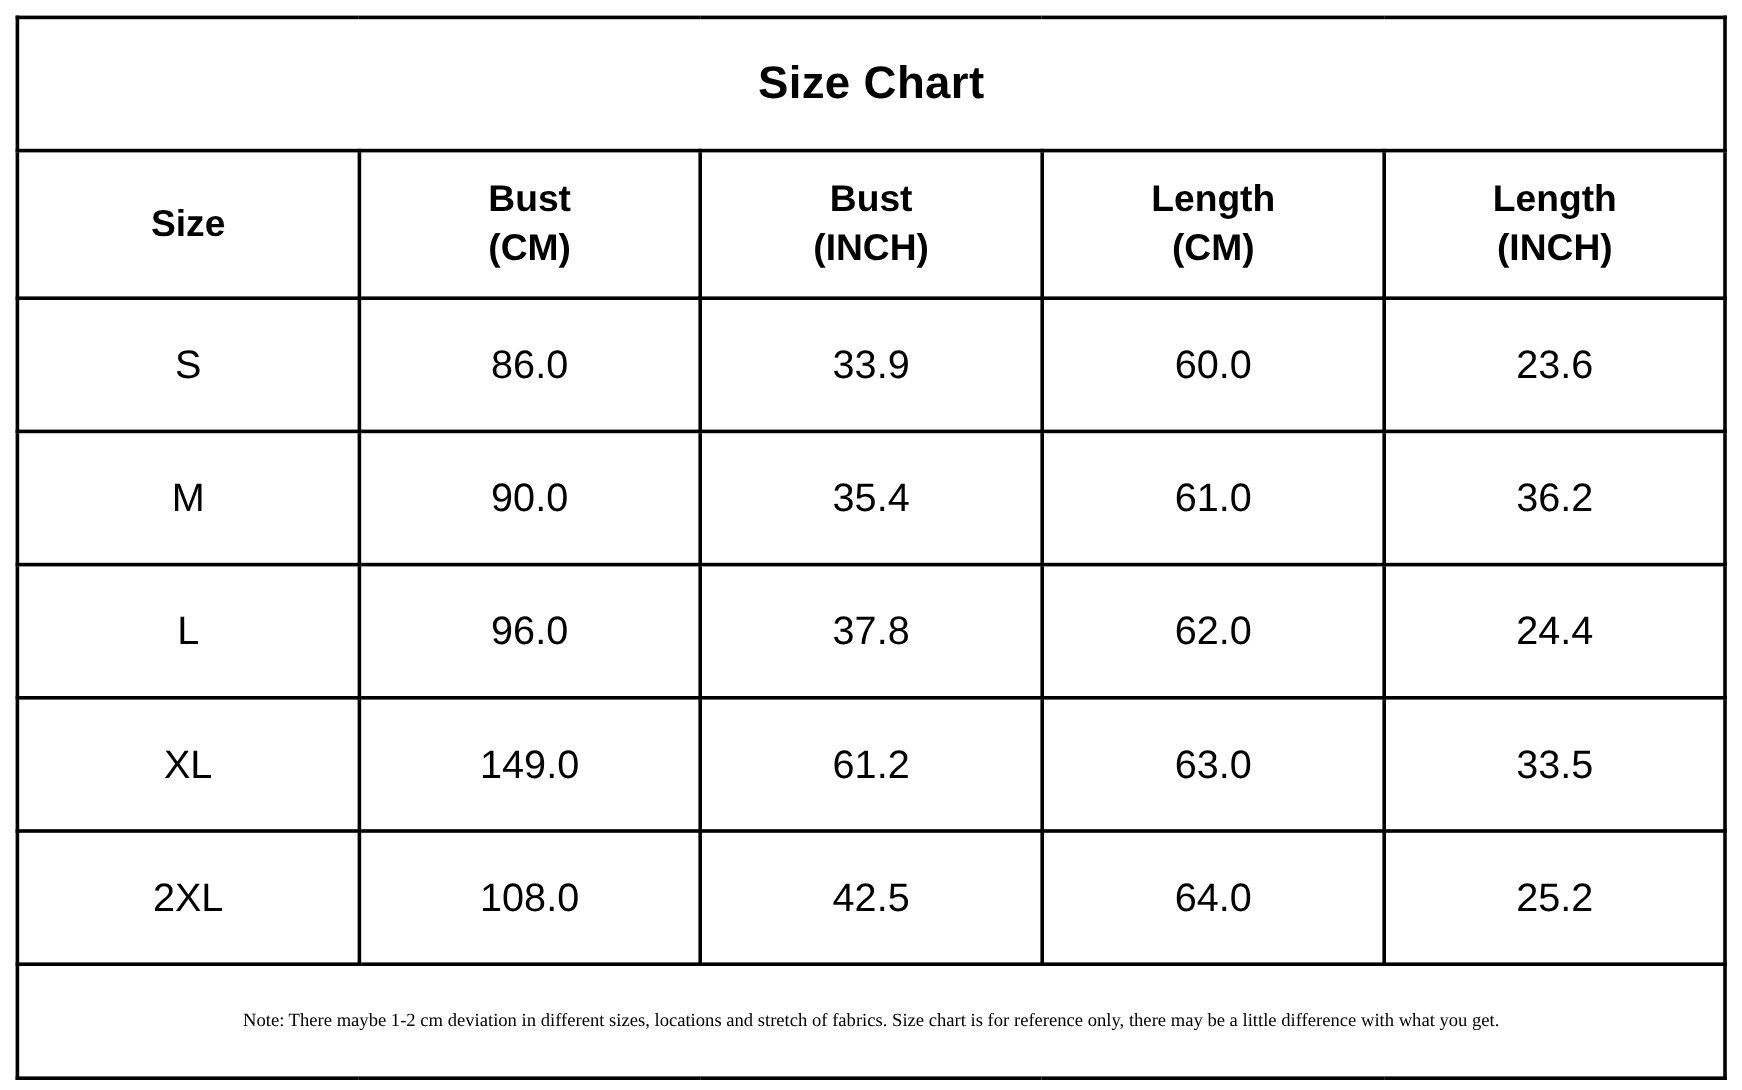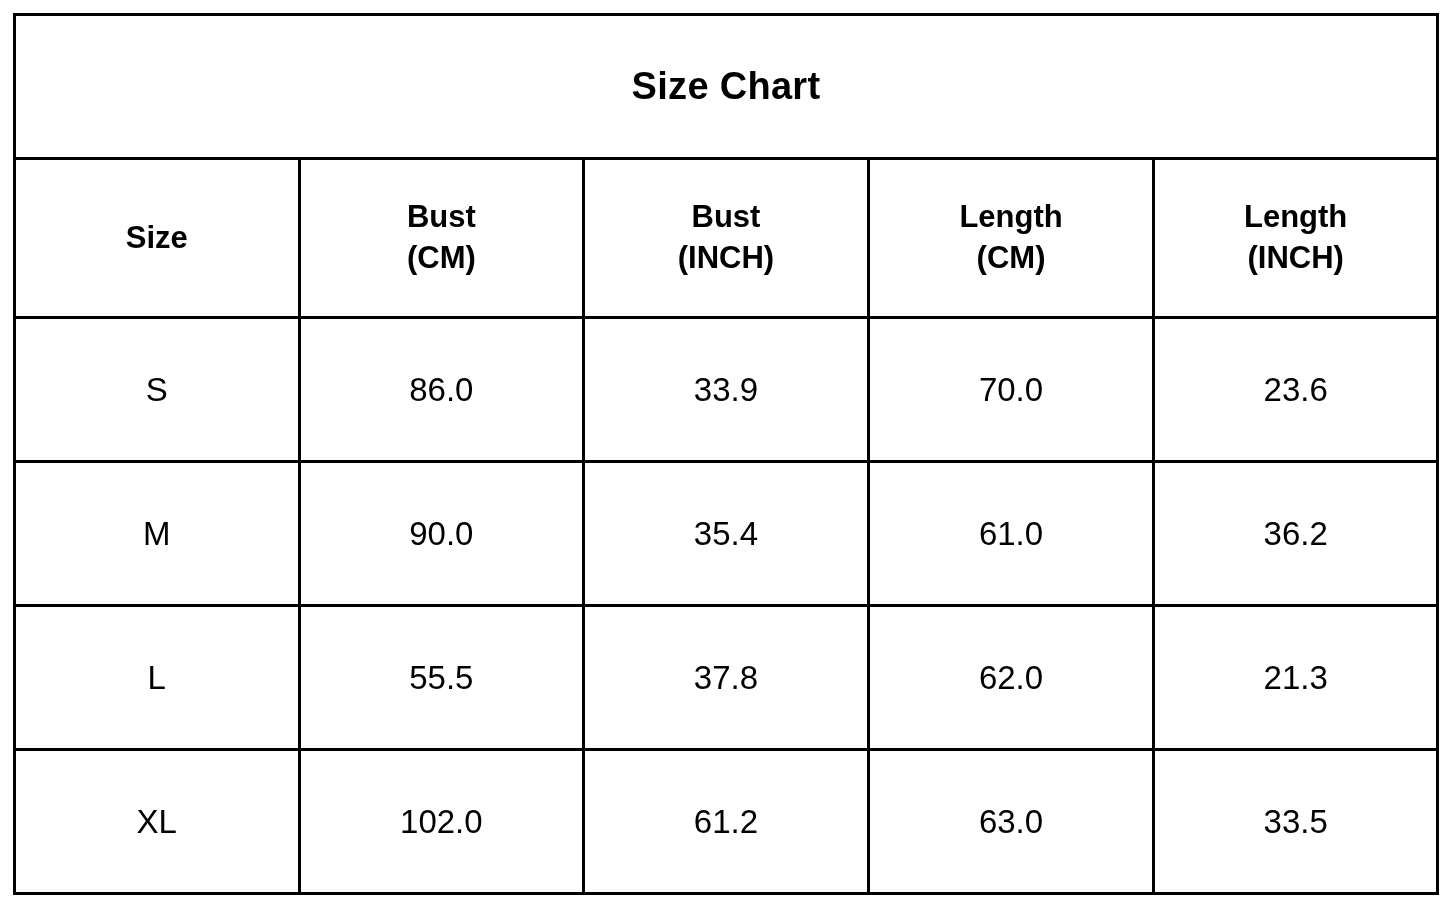--- a/index.html
+++ b/index.html
@@ -103,40 +103,50 @@
         <td class="header-cell">
           <span>Length</span>
           <span class="line2">(INCH)</span>
         </td>
       </tr>
 
       <tr>
         <td class="data-cell">S</td>
         <td class="data-cell">86.0</td>
         <td class="data-cell">33.9</td>
-        <td class="data-cell">70.0</td>
+        <td class="data-cell">60.0</td>
         <td class="data-cell">23.6</td>
       </tr>
       <tr>
         <td class="data-cell">M</td>
         <td class="data-cell">90.0</td>
         <td class="data-cell">35.4</td>
         <td class="data-cell">61.0</td>
         <td class="data-cell">36.2</td>
       </tr>
       <tr>
         <td class="data-cell">L</td>
-        <td class="data-cell">55.5</td>
+        <td class="data-cell">96.0</td>
         <td class="data-cell">37.8</td>
         <td class="data-cell">62.0</td>
-        <td class="data-cell">21.3</td>
+        <td class="data-cell">24.4</td>
       </tr>
       <tr>
         <td class="data-cell">XL</td>
-        <td class="data-cell">102.0</td>
+        <td class="data-cell">149.0</td>
         <td class="data-cell">61.2</td>
         <td class="data-cell">63.0</td>
         <td class="data-cell">33.5</td>
       </tr>
+      <tr>
+        <td class="data-cell">2XL</td>
+        <td class="data-cell">108.0</td>
+        <td class="data-cell">42.5</td>
+        <td class="data-cell">64.0</td>
+        <td class="data-cell">25.2</td>
+      </tr>
 
+      <tr>
+        <td class="note-cell" colspan="5">Note: There maybe 1-2 cm deviation in different sizes, locations and stretch of fabrics. Size chart is for reference only, there may be a little difference with what you get.</td>
+      </tr>
     </tbody>
   </table>
 </div>
 
 </body></html>

